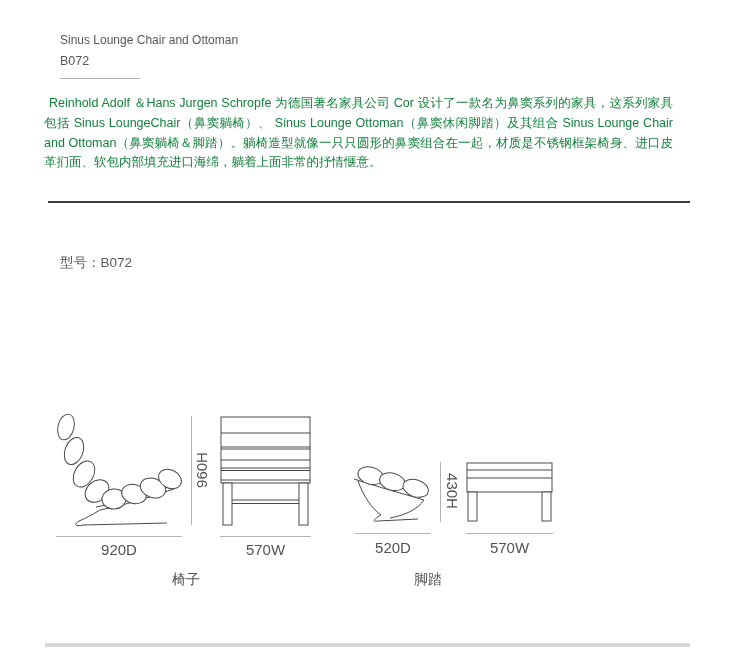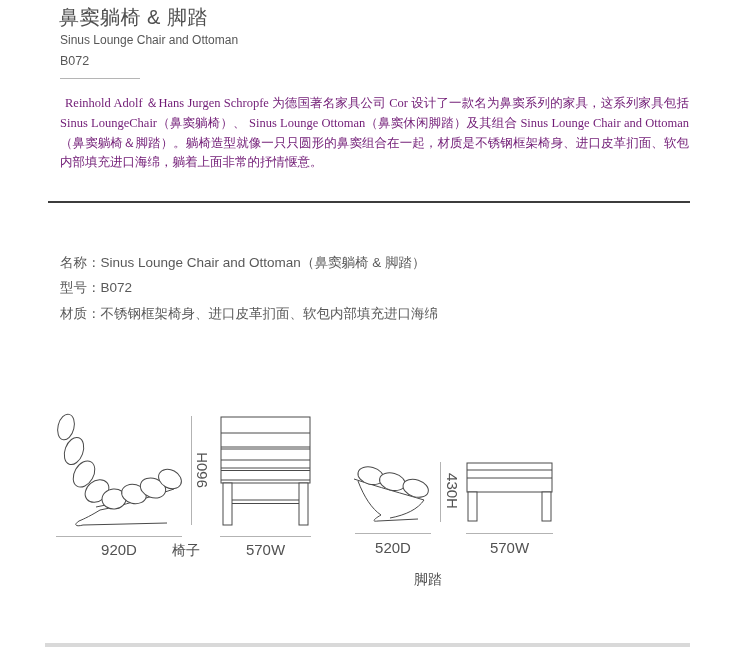--- a/index.html
+++ b/index.html
@@ -21,23 +21,23 @@
     font-size:12px;color:#575757;
   }
   .model-no{
     left:60px;top:54px;
     font-size:12.5px;color:#575757;
   }
   .divider-short{
     left:60px;top:78px;width:80px;height:1px;background:#b5b5b5;
   }
   .description{
-    left:60px;top:94px;width:629px;
-    font-size:12.5px;line-height:19.8px;color:#701a75;
-    text-align:justify;text-indent:5px;font-family:Liberation Serif, serif;
+    left:44px;top:94px;width:629px;
+    font-size:12.5px;line-height:19.8px;color:#15803d;
+    text-align:justify;text-indent:5px;
   }
   .divider-dark{
     left:48px;top:201px;width:642px;height:2px;background:#3c3c3c;
   }
   .specs{
     left:60px;top:250px;
     font-size:13.5px;color:#595959;line-height:25.4px;
   }
   .spec-row span{white-space:pre;}
   .divider-bottom{
@@ -58,33 +58,30 @@
   .fig-caption{
     width:80px;font-size:14px;color:#4f4f4f;text-align:center;
   }
   svg{display:block;}
 </style>
 </head>
 <body>
 
 <div class="page">
 
-  <div class="abs page-title">鼻窦躺椅 &amp; 脚踏</div>
   <div class="abs subtitle">Sinus Lounge Chair and Ottoman</div>
   <div class="abs model-no">B072</div>
   <div class="abs divider-short"></div>
 
   <div class="abs description">Reinhold Adolf ＆Hans Jurgen Schropfe 为德国著名家具公司 Cor 设计了一款名为鼻窦系列的家具，这系列家具包括 Sinus LoungeChair（鼻窦躺椅）、 Sinus Lounge Ottoman（鼻窦休闲脚踏）及其组合 Sinus Lounge Chair and Ottoman（鼻窦躺椅＆脚踏）。躺椅造型就像一只只圆形的鼻窦组合在一起，材质是不锈钢框架椅身、进口皮革扪面、软包内部填充进口海绵，躺着上面非常的抒情惬意。</div>
 
   <div class="abs divider-dark"></div>
 
   <div class="abs specs">
-    <div class="spec-row"><span>名称：</span><span>Sinus Lounge Chair and Ottoman（鼻窦躺椅 &amp; 脚踏）</span></div>
     <div class="spec-row"><span>型号：</span><span>B072</span></div>
-    <div class="spec-row"><span>材质：</span><span>不锈钢框架椅身、进口皮革扪面、软包内部填充进口海绵</span></div>
   </div>
 
   <svg class="abs" style="left:48px;top:405px;" width="145" height="125" viewBox="0 0 145 125">
     <g stroke="#4a4a4a" stroke-width="1" fill="none">
       <path d="M124,80 C100,88 70,98 48,102"></path>
       <path d="M126,84 C102,92 74,101 52,105"></path>
       <path d="M52,105 C44,110 36,114 31,116"></path>
       <path d="M31,116 C25,120 28,122 35,120 L119,118"></path>
     </g>
     <g stroke="#4a4a4a" stroke-width="1" fill="#ffffff">
@@ -119,21 +116,21 @@
       <rect x="5" y="70" width="9" height="42"></rect>
       <rect x="81" y="70" width="9" height="42"></rect>
     </g>
   </svg>
 
   <div class="abs dim-line-h" style="left:56px;top:536px;width:126px;"></div>
   <div class="abs dim-label" style="left:56px;top:541px;width:126px;text-align:center;">920D</div>
   <div class="abs dim-line-h" style="left:220px;top:536px;width:91px;"></div>
   <div class="abs dim-label" style="left:220px;top:541px;width:91px;">570W</div>
 
-  <div class="abs fig-caption" style="left:146px;top:542px;text-align:center;">椅子</div>
+  <div class="abs fig-caption" style="left:146px;top:571px;text-align:center;">椅子</div>
 
   <svg class="abs" style="left:348px;top:453px;" width="90" height="72" viewBox="0 0 90 72">
     <g stroke="#4a4a4a" stroke-width="1" fill="none">
       <path d="M6,26 C30,34 56,41 76,47"></path>
       <path d="M76,47 C70,56 58,62 42,65"></path>
       <path d="M10,28 C16,44 24,56 33,62"></path>
       <path d="M33,62 C26,66 23,69 30,68 L70,66"></path>
     </g>
     <g stroke="#4a4a4a" stroke-width="1" fill="#ffffff">
       <ellipse cx="22.7" cy="22.7" rx="13" ry="8.5" transform="rotate(15 22.7 22.7)"></ellipse>

